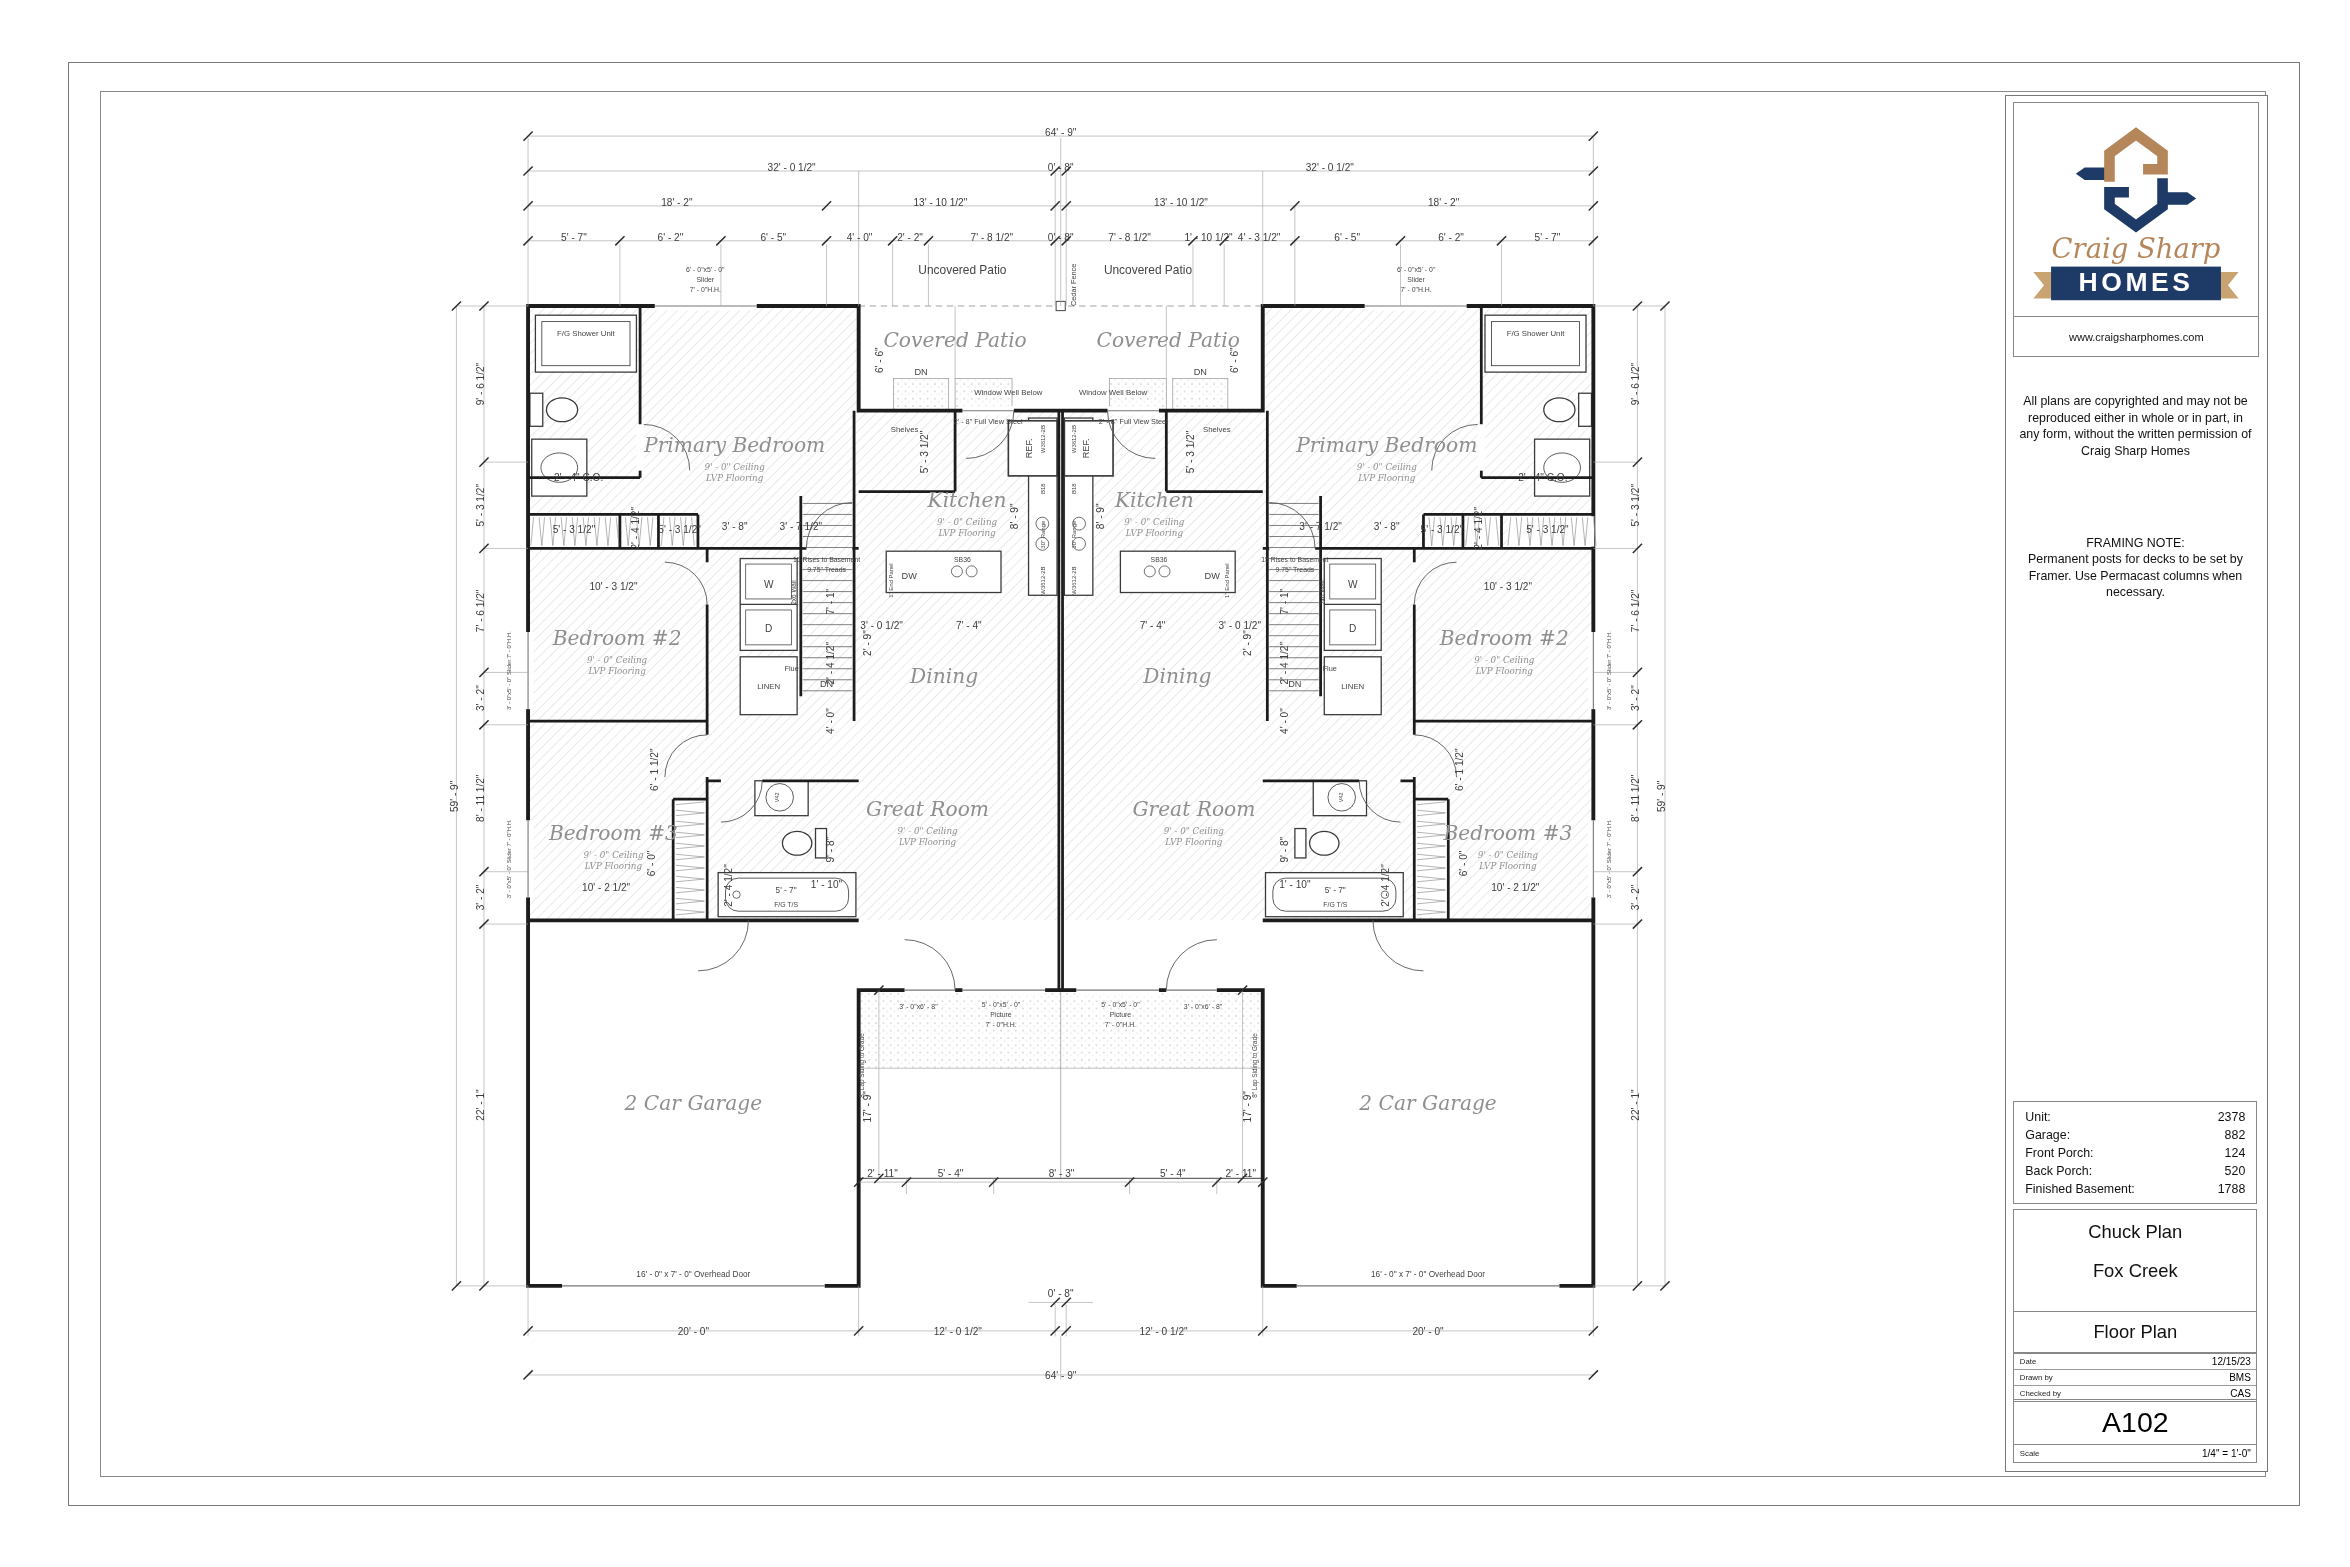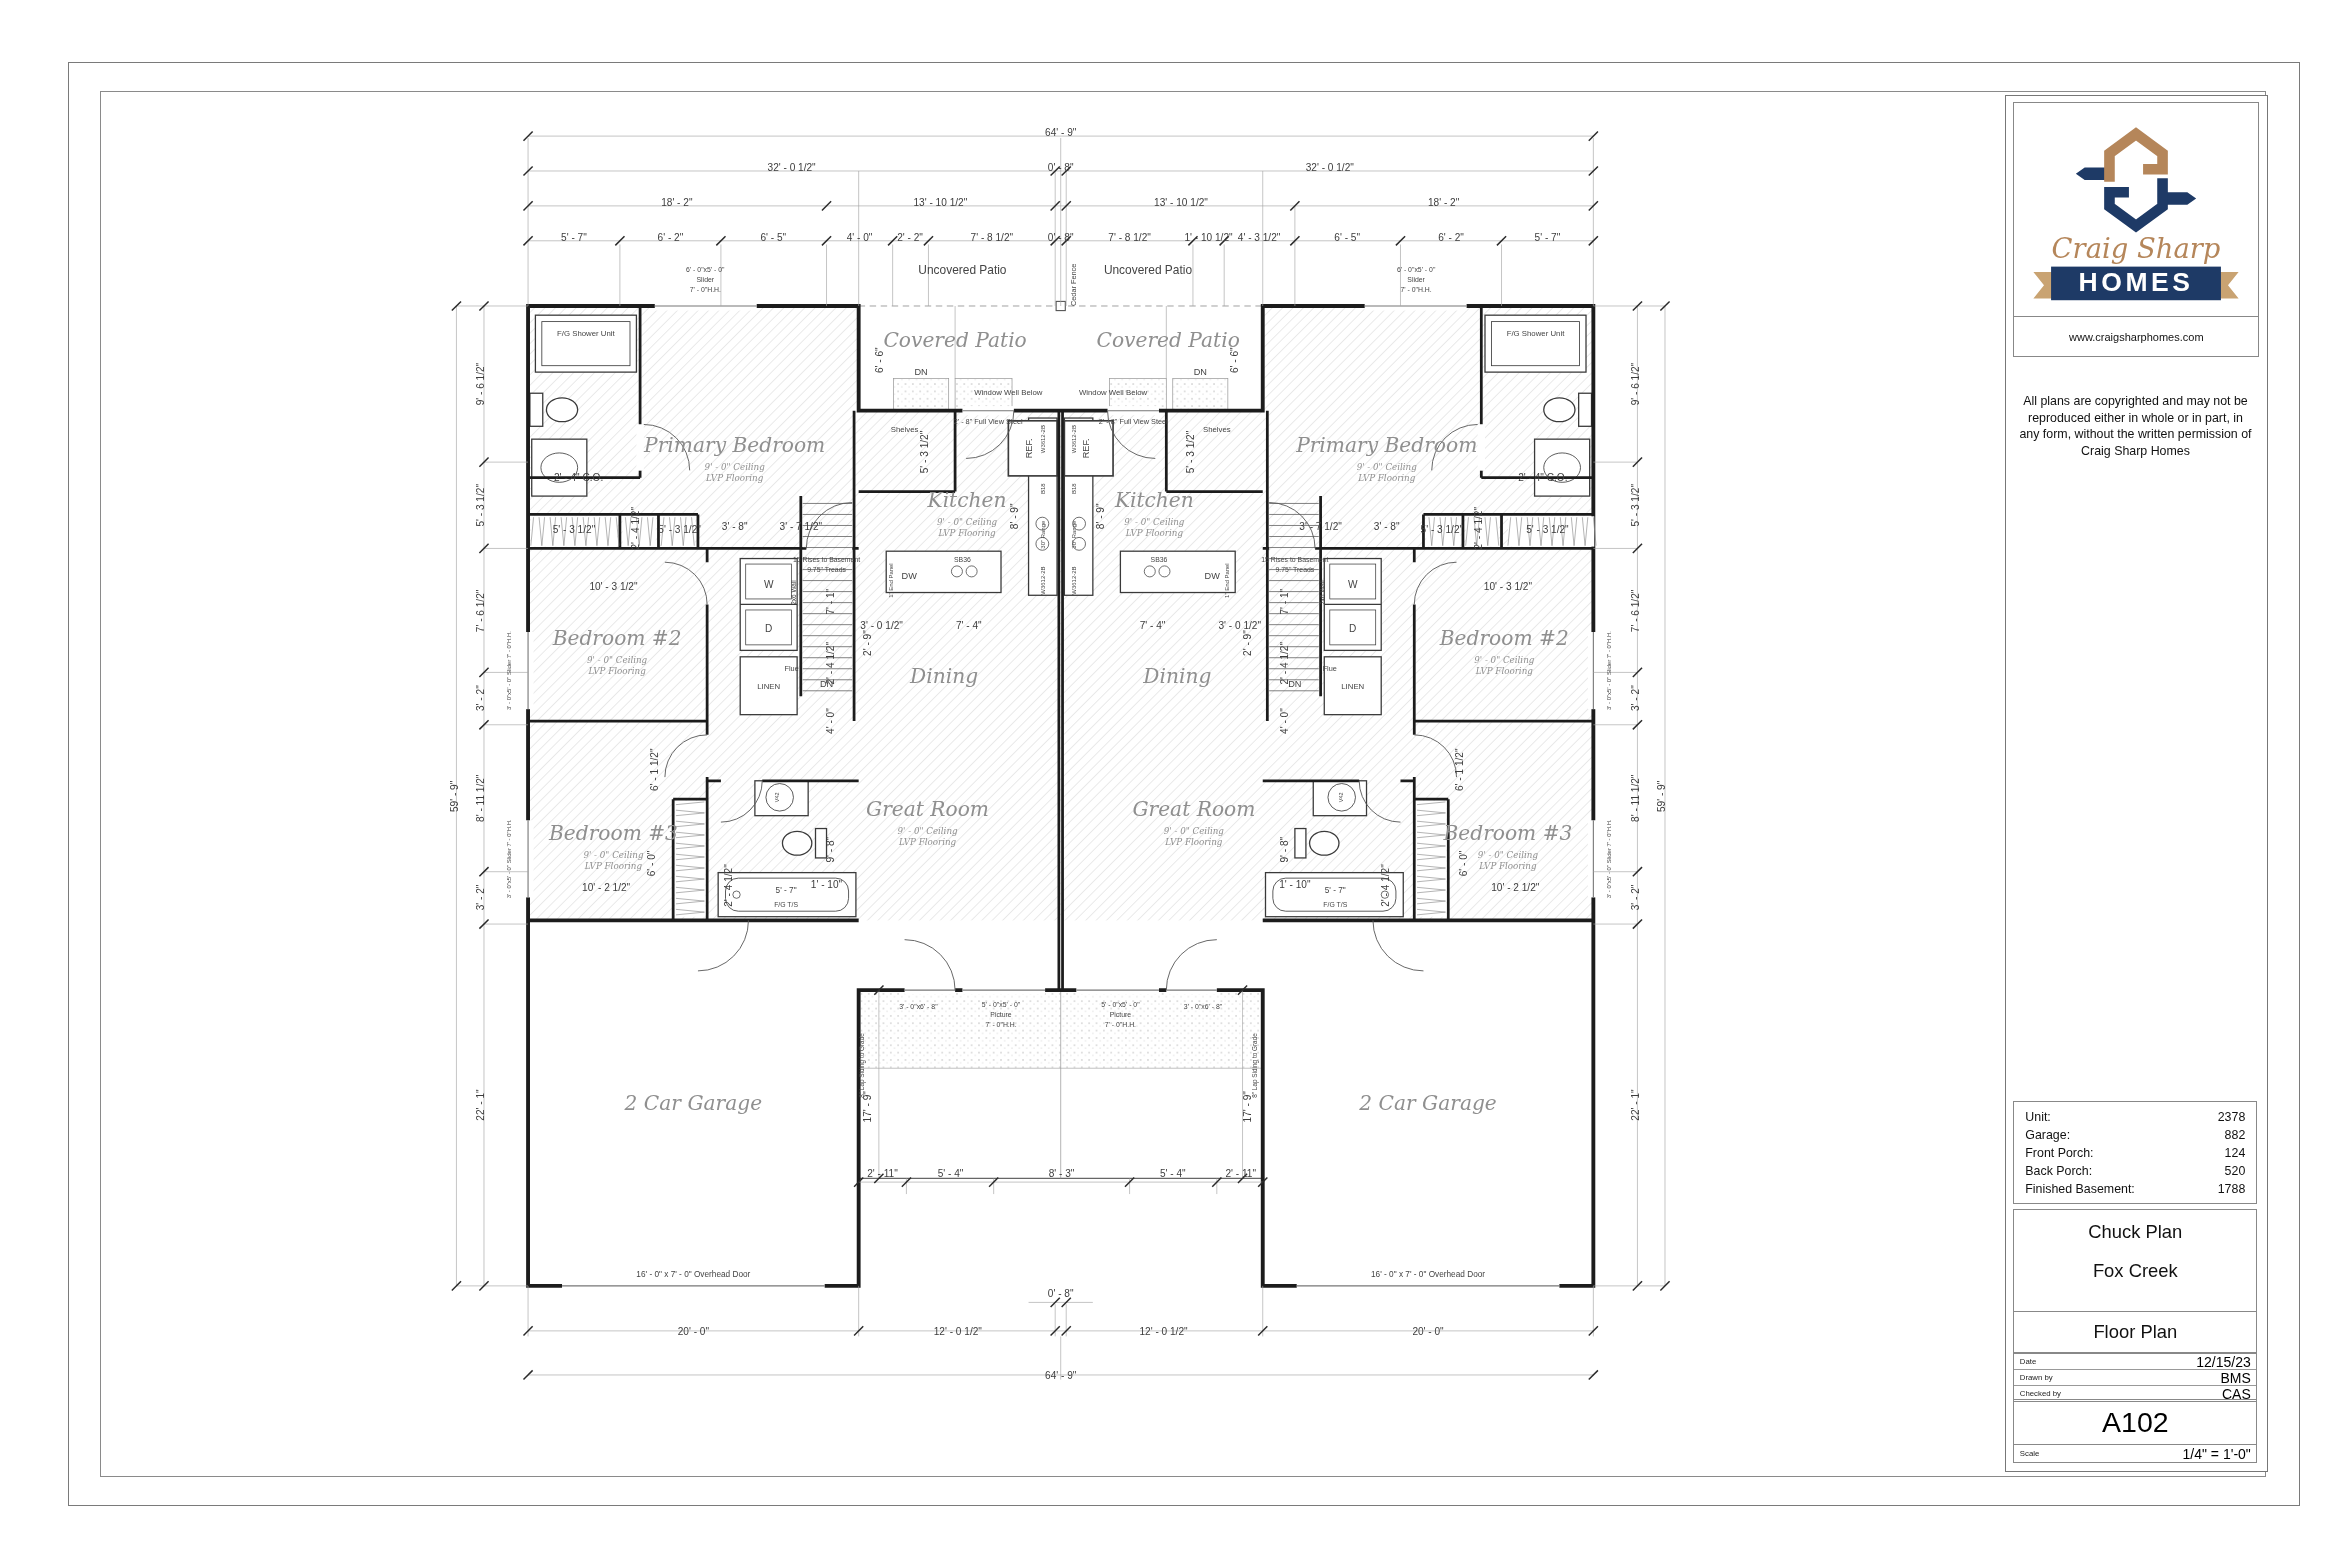--- a/index.html
+++ b/index.html
@@ -20,21 +20,21 @@
   .area-row{display:flex;justify-content:space-between;padding:0 11px;font-size:12.4px;line-height:18px;color:#111}
   .tb-titles{position:absolute;left:7.3px;top:1113px;width:244px;height:144px;border:0.9px solid #888;box-sizing:border-box}
   .tb-titles .t1{margin-top:11px;text-align:center;font-size:18.4px;color:#111}
   .tb-titles .t2{margin-top:17px;text-align:center;font-size:18.4px;color:#111}
   .tb-subtitle{position:absolute;left:0;bottom:0;width:100%;height:40px;border-top:0.9px solid #888;
                display:flex;align-items:center;justify-content:center;font-size:18.4px;color:#111}
   .tb-meta{position:absolute;left:7.3px;top:1257px;width:244px;border:0.9px solid #888;box-sizing:border-box}
   .meta-row{display:flex;justify-content:space-between;align-items:center;height:15px;border-bottom:0.9px solid #999;padding:0 5.5px}
   .meta-row:last-child{border-bottom:none}
   .meta-label{font-size:7.8px;color:#222}
-  .meta-value{font-size:14px;color:#000}
+  .meta-value{font-size:10px;color:#000}
   .tb-sheet{position:absolute;left:7.3px;top:1303px;width:244px;height:46px;border:0.9px solid #888;box-sizing:border-box;
             display:flex;align-items:center;justify-content:center;font-size:28.5px;color:#000}
   .tb-scale{position:absolute;left:7.3px;top:1348px;width:244px;border:0.9px solid #888;box-sizing:border-box;
             display:flex;justify-content:space-between;align-items:center;height:19px;padding:0 5.5px}
   .logo-wrap{text-align:left}
 </style>
 </head>
 <body>
 
 <div class="page">
@@ -674,20 +674,24 @@
           <polygon points="246,182 216,182 216,212 246,212 234,197" fill="#c9a372"></polygon>
           <rect x="34" y="176" width="192" height="38" fill="#1e3a66"></rect>
           <text x="130" y="204" text-anchor="middle" font-family="Liberation Sans, sans-serif" font-weight="bold" font-size="30" letter-spacing="4" fill="#ffffff">HOMES</text>
         </svg>
       </div>
       <div class="tb-site">www.craigsharphomes.com</div>
     </div>
 
     <p class="tb-copy">All plans are copyrighted and may not be reproduced either in whole or in part, in any form, without the written permission of Craig Sharp Homes</p>
 
+    <div class="tb-framing">
+      <span>FRAMING NOTE:</span><br>
+      <span>Permanent posts for decks to be set by Framer. Use Permacast columns when necessary.</span>
+    </div>
 
     <div class="tb-areas" id="areas">
         <div class="area-row">
           <span>Unit:</span>
           <span>2378</span>
         </div>
         <div class="area-row">
           <span>Garage:</span>
           <span>882</span>
         </div>

